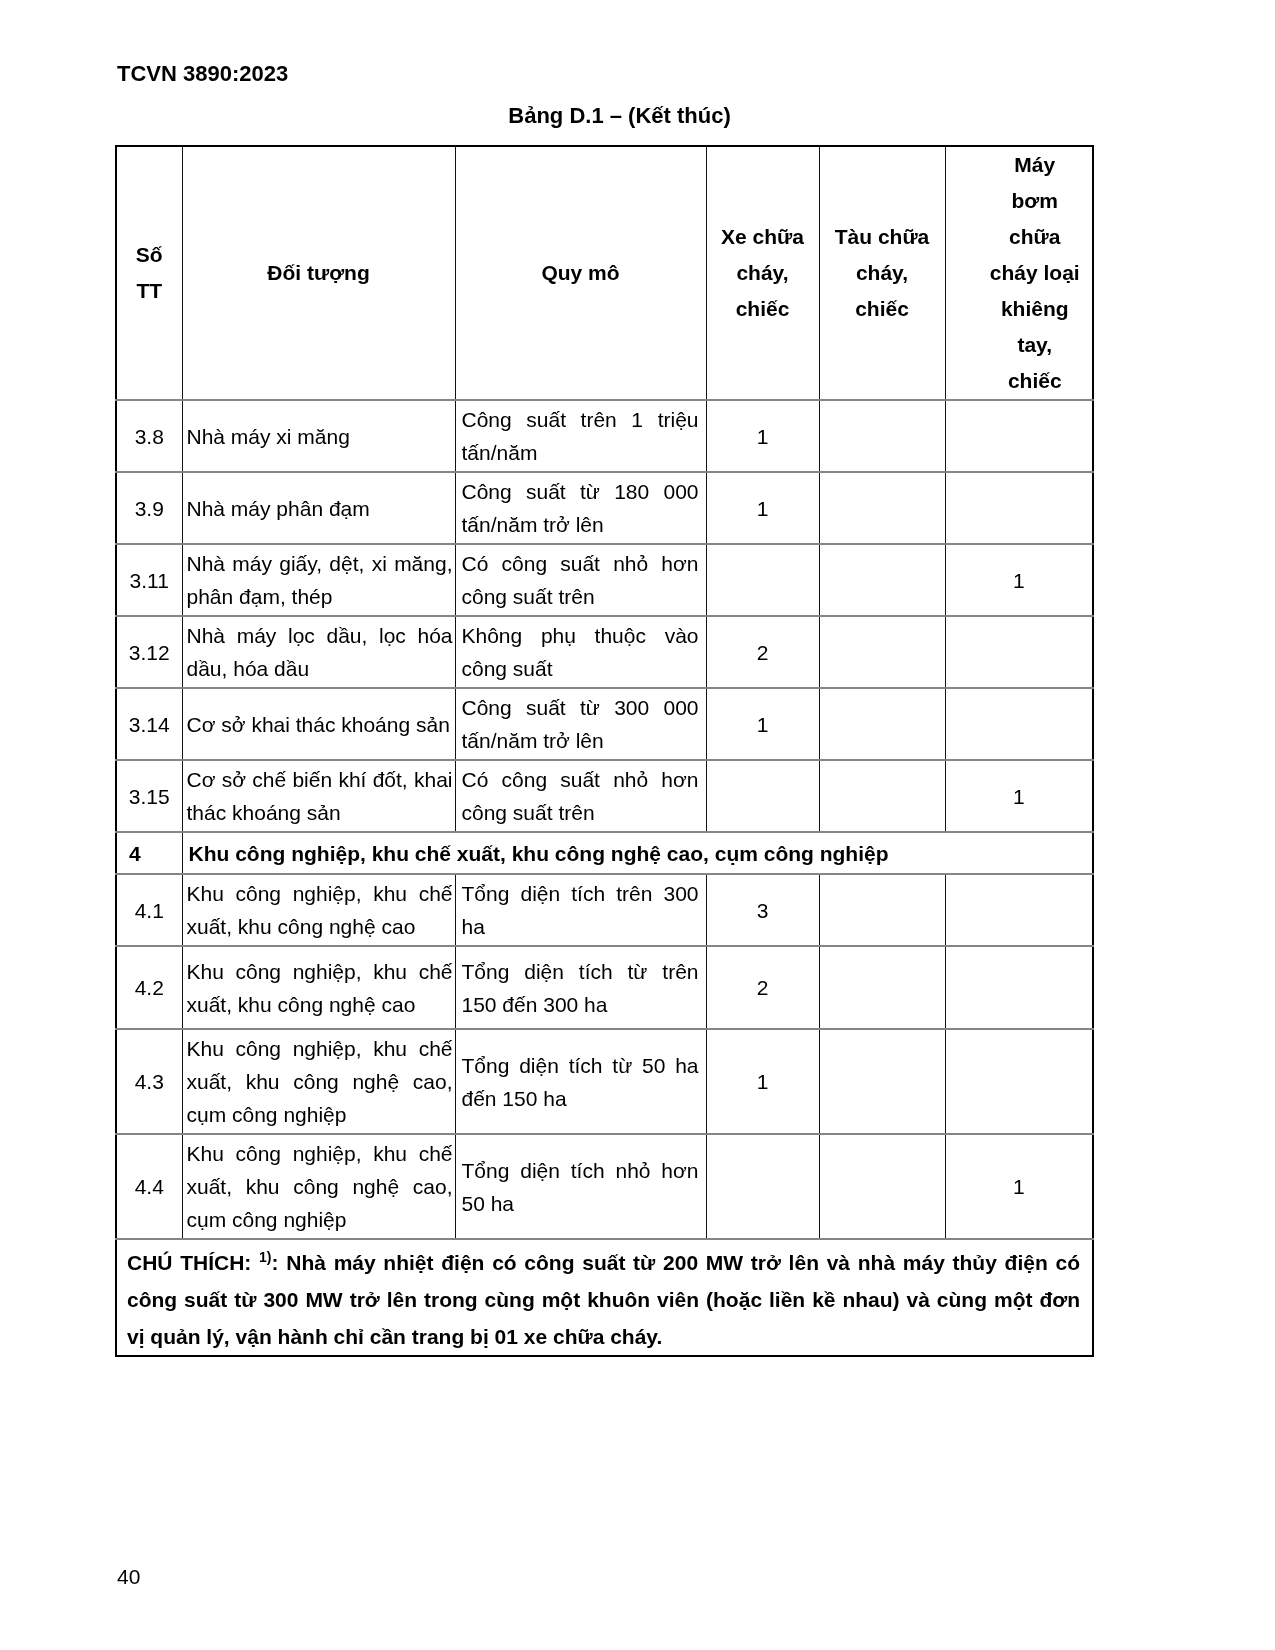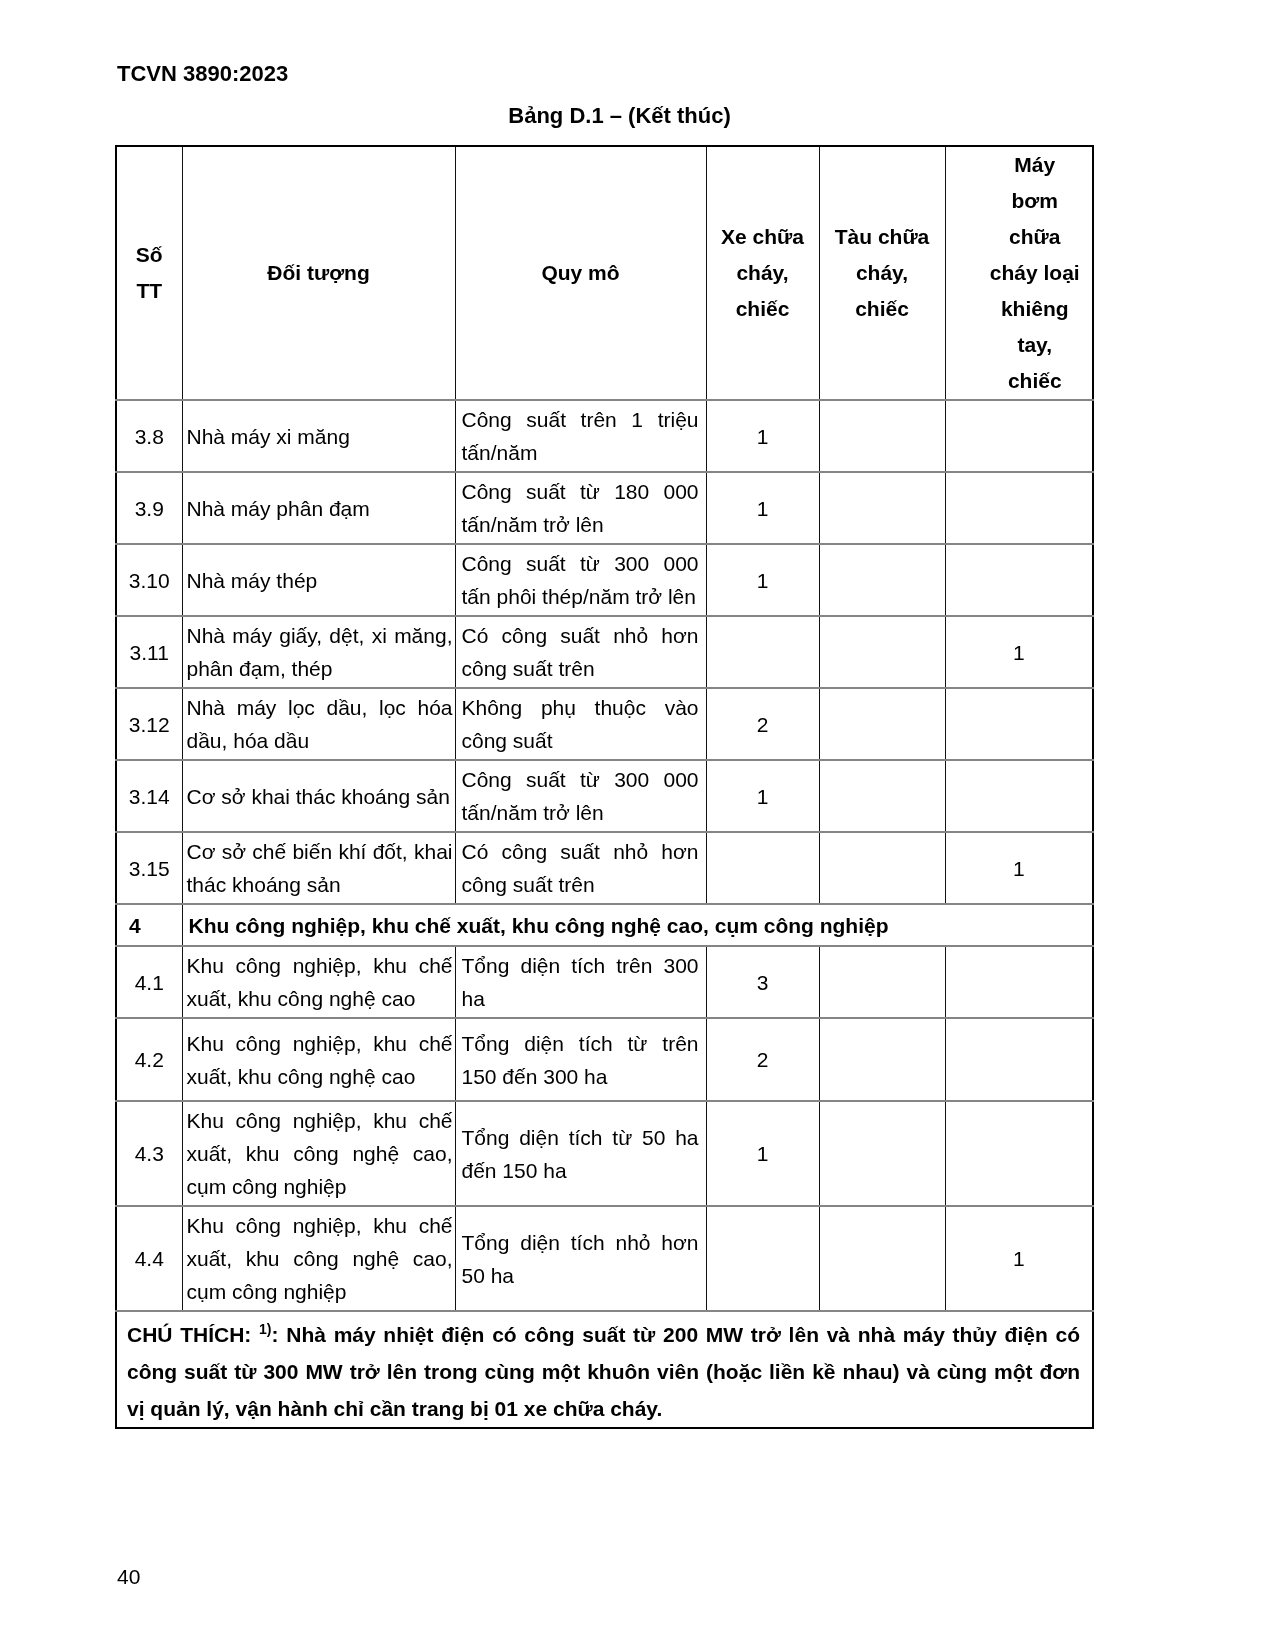--- a/index.html
+++ b/index.html
@@ -85,28 +85,20 @@
         </tr>
         <tr style="height: 70px;">
           <td class="c-stt">3.9</td>
           <td class="c-obj">Nhà máy phân đạm</td>
           <td class="c-scale">Công suất từ 180 000 tấn/năm trở lên</td>
           <td class="c-num">1</td>
           <td class="c-num"></td>
           <td class="c-num"></td>
         </tr>
         <tr style="height: 70px;">
-          <td class="c-stt">3.10</td>
-          <td class="c-obj">Nhà máy thép</td>
-          <td class="c-scale">Công suất từ 300 000 tấn phôi thép/năm trở lên</td>
-          <td class="c-num">1</td>
-          <td class="c-num"></td>
-          <td class="c-num"></td>
-        </tr>
-        <tr style="height: 70px;">
           <td class="c-stt">3.11</td>
           <td class="c-obj">Nhà máy giấy, dệt, xi măng, phân đạm, thép</td>
           <td class="c-scale">Có công suất nhỏ hơn công suất trên</td>
           <td class="c-num"></td>
           <td class="c-num"></td>
           <td class="c-num">1</td>
         </tr>
         <tr style="height: 69px;">
           <td class="c-stt">3.12</td>
           <td class="c-obj">Nhà máy lọc dầu, lọc hóa dầu, hóa dầu</td>

